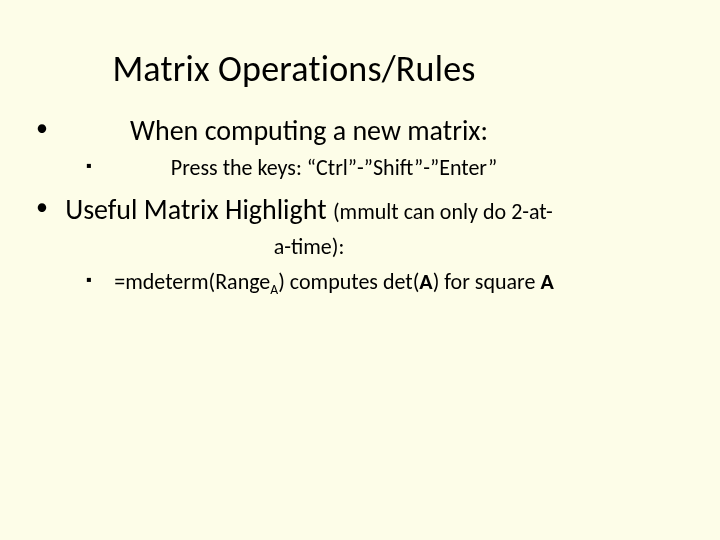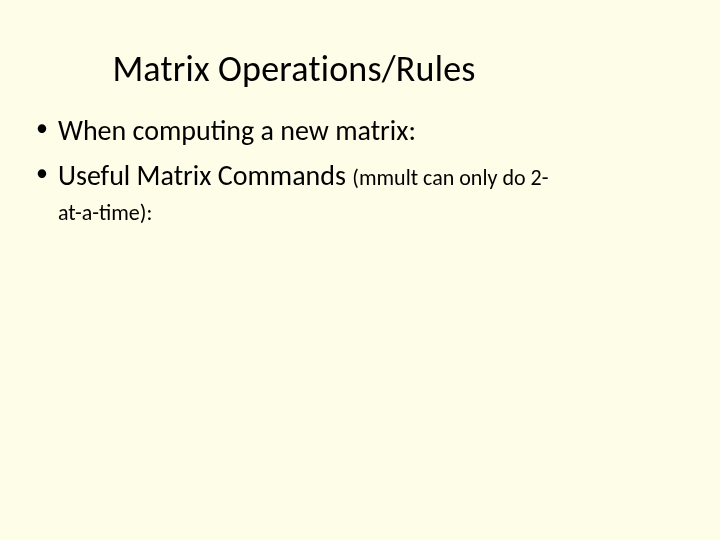--- a/index.html
+++ b/index.html
@@ -23,20 +23,21 @@
     text-align: center;
     font-size: 36px;
     font-weight: 400;
     margin: 4px 0 22px 0;
     letter-spacing: 0.2px;
   }
   ul.level1 {
     list-style: none;
     margin: 0;
     padding: 0;
+    text-align: center;
   }
   ul.level1 > li {
     position: relative;
     padding-left: 30px;
     font-size: 28px;
     margin-bottom: 4px;
     line-height: 1.25;
   }
   ul.level1 > li::before {
     content: "•";
@@ -87,31 +88,35 @@
 
 <div class="slide">
 
   <div class="title">Matrix Operations/Rules</div>
 
   <ul class="level1">
 
     <li>
       <span>When computing a new matrix:</span>
       <ul class="level2">
+        <li>Press the keys: “Ctrl”-”Shift”-”Enter”</li>
       </ul>
     </li>
 
     <li class="useful">
-      <span>Useful Matrix Commands</span>
+      <span>Useful Matrix Highlight</span>
       <span class="paren">(mmult can only do 2-at-a-time):</span>
       <ul class="level2">
 
 
 
 
+        <li>
+          <span>=mdeterm(Range</span><sub>A</sub><span>) computes det(</span><b>A</b><span>) for square </span><b>A</b>
+        </li>
 
 
       </ul>
     </li>
 
   </ul>
 
 </div>
 
 </body></html>

